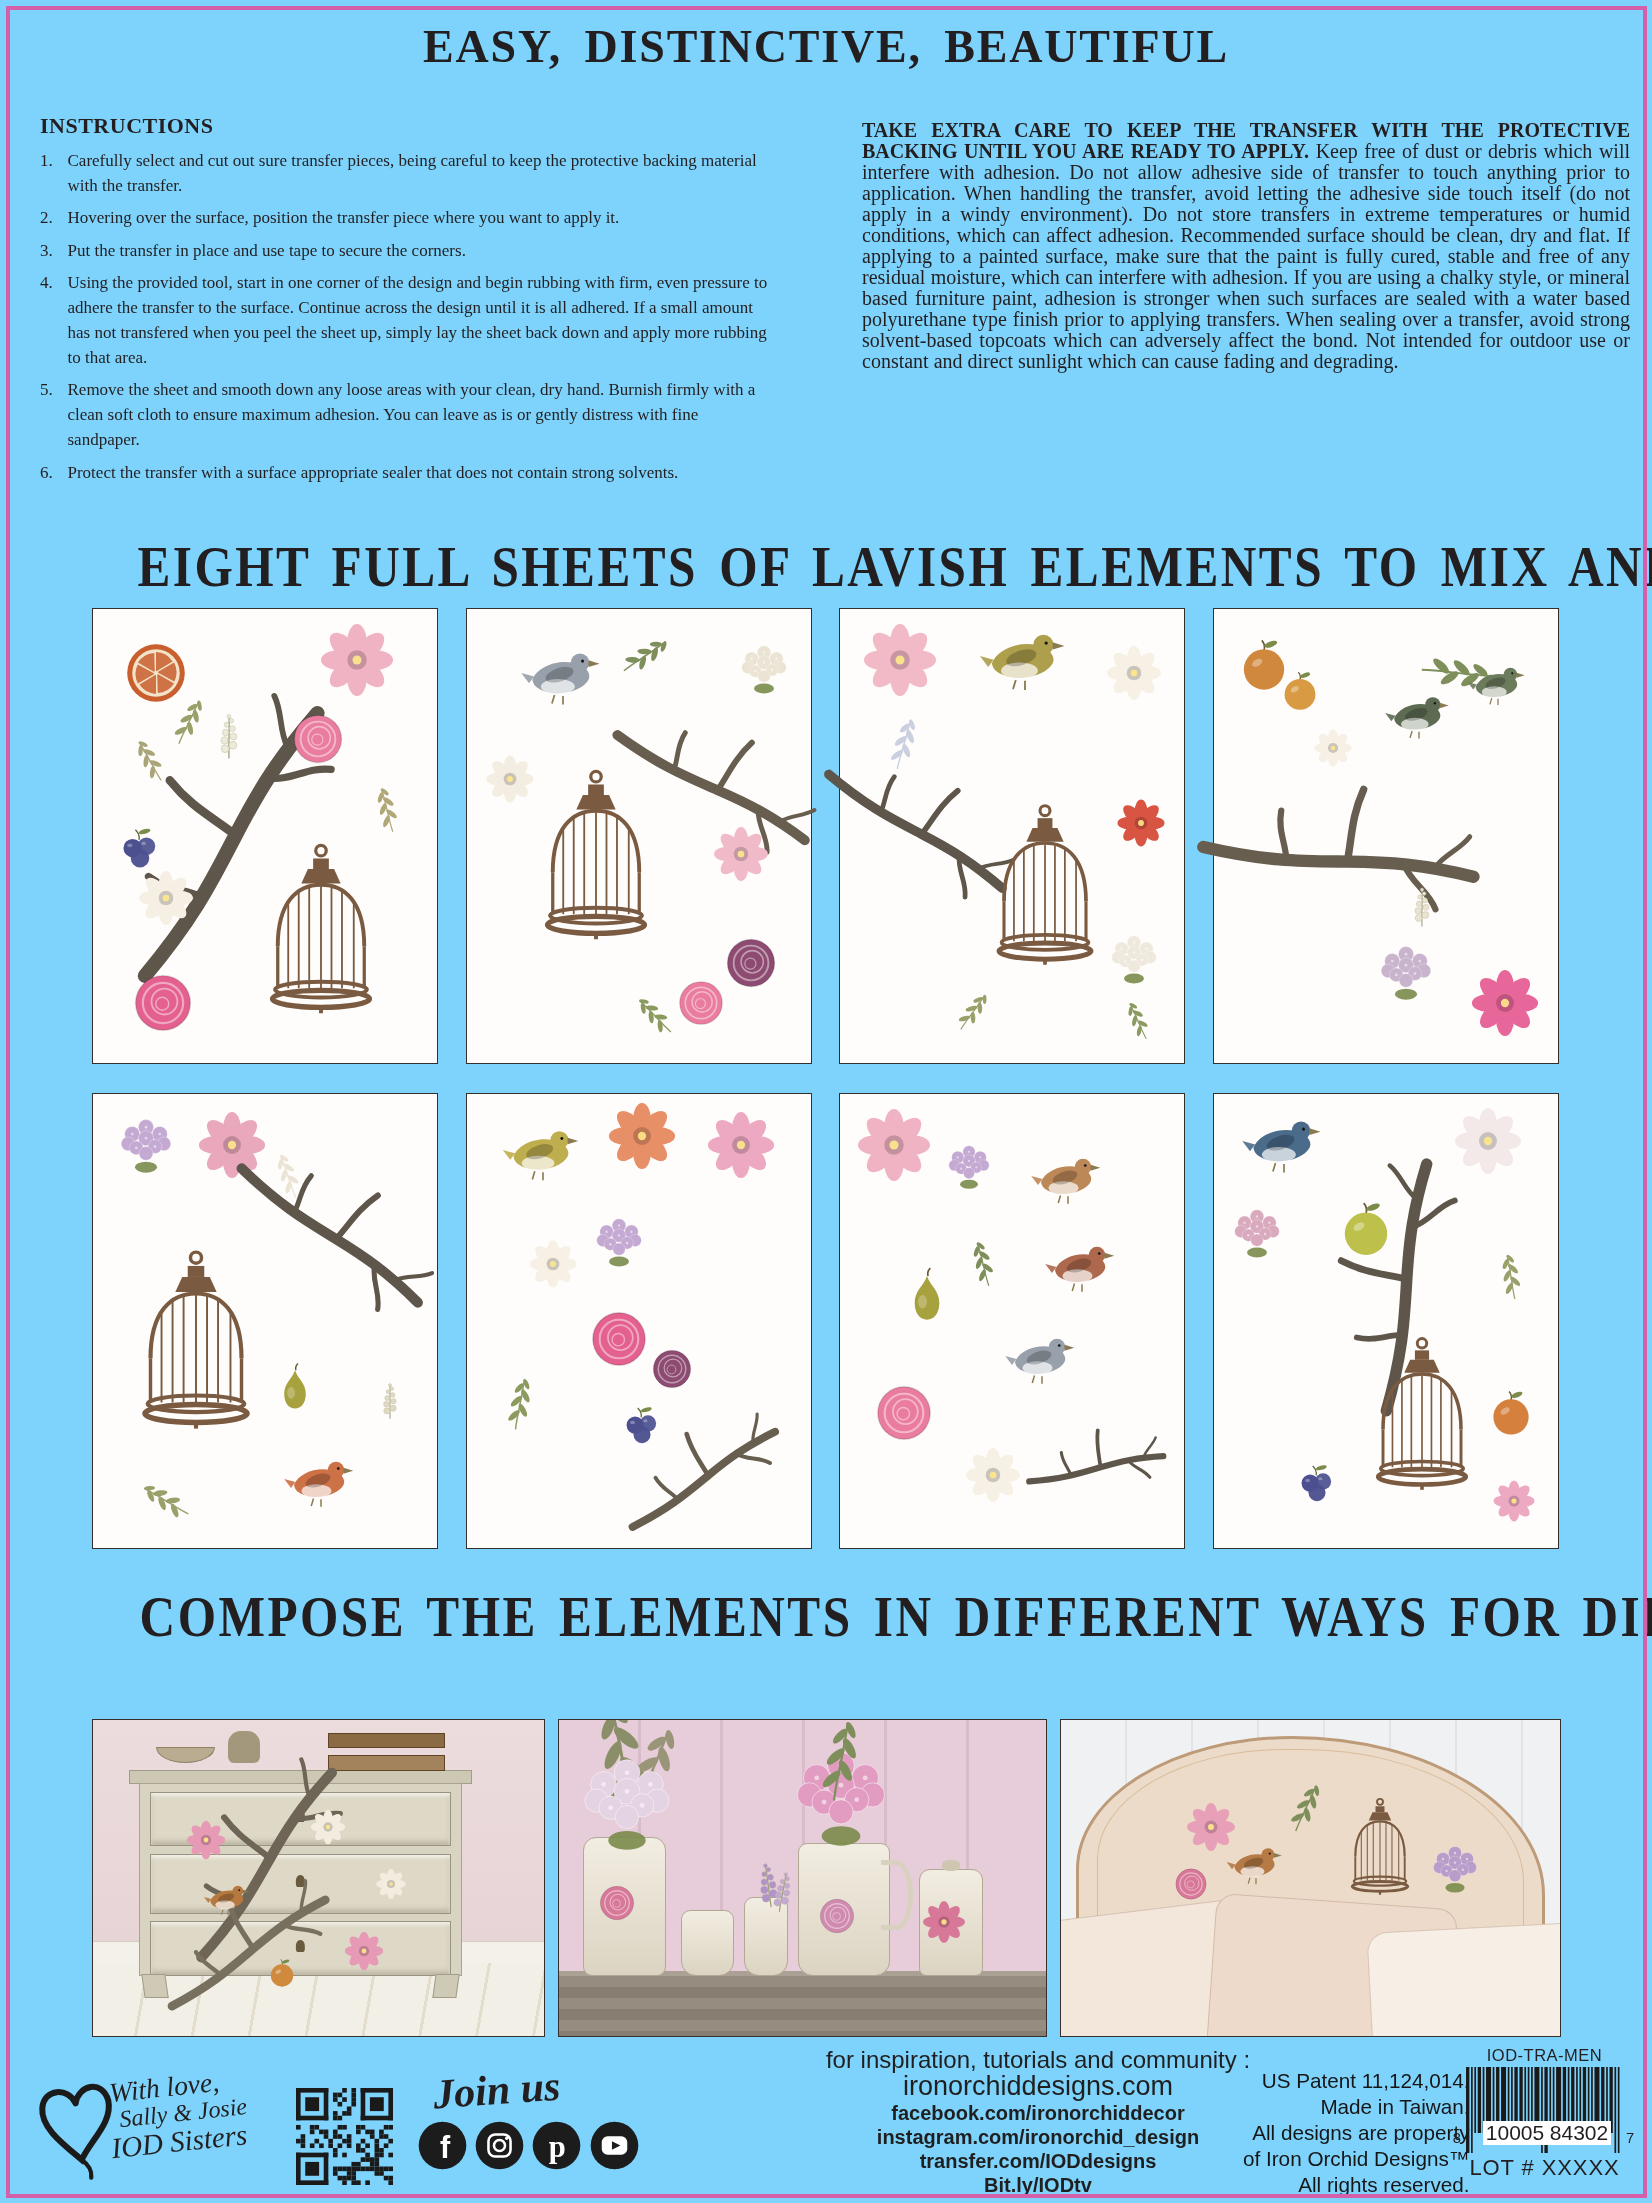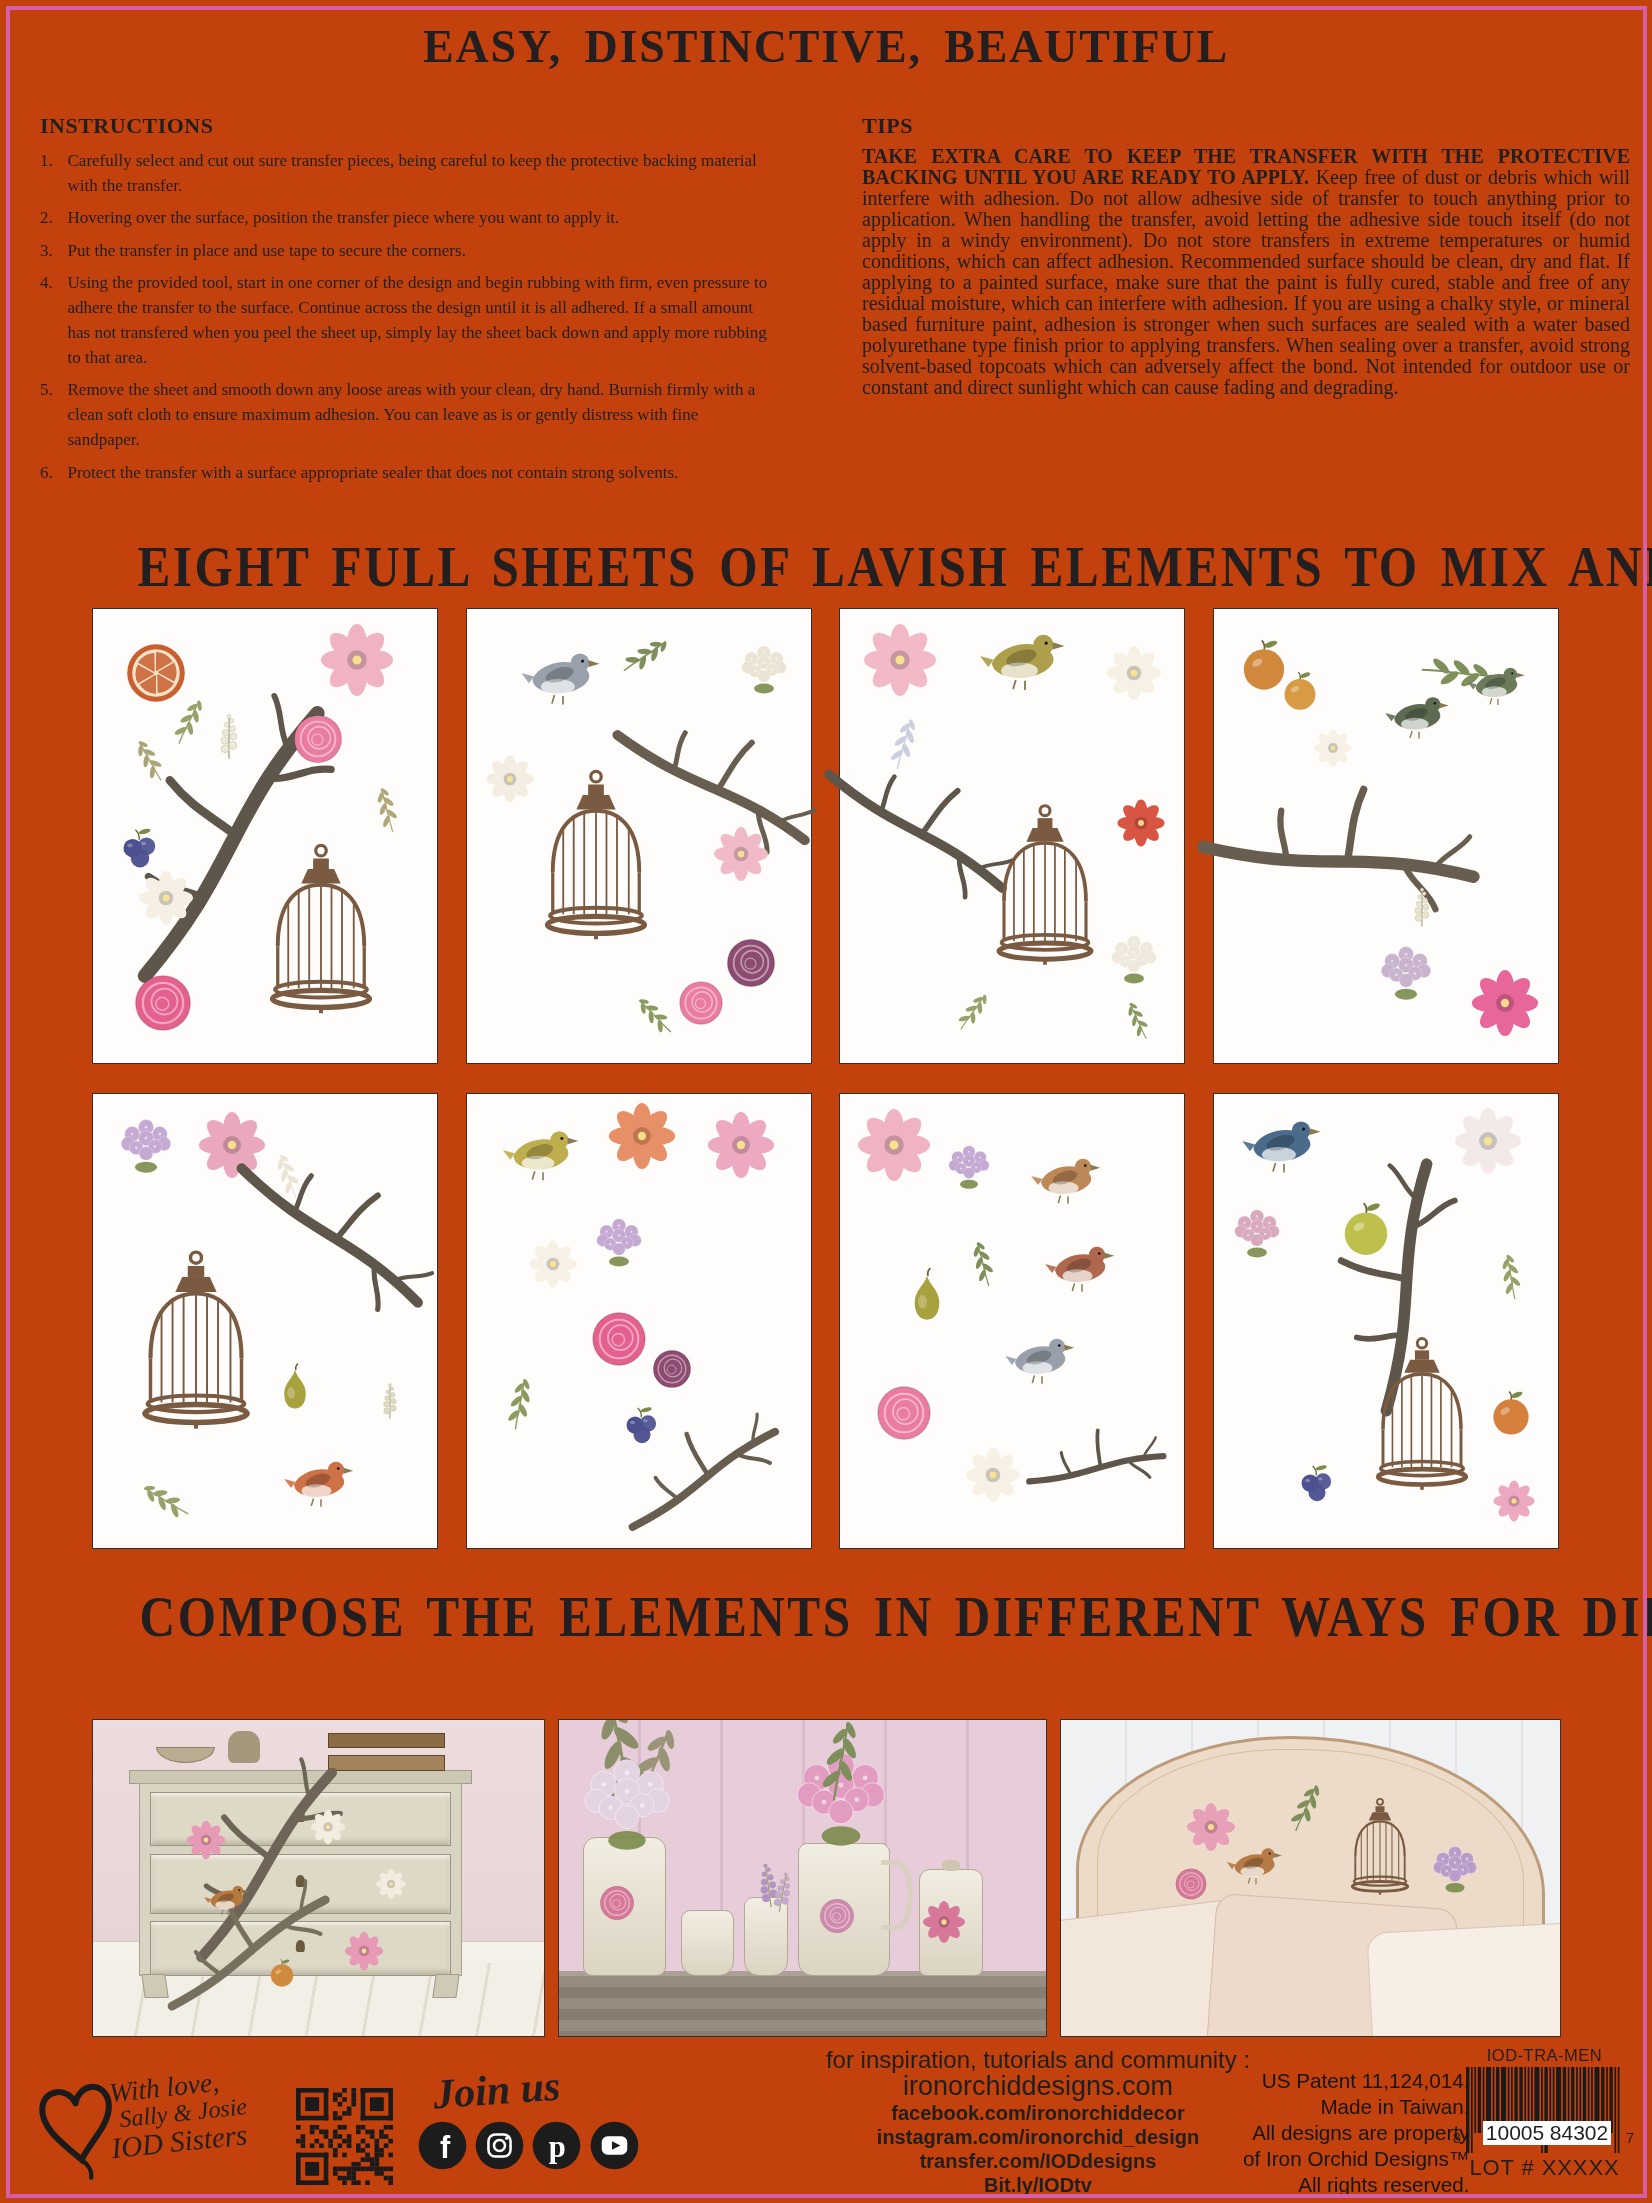--- a/index.html
+++ b/index.html
@@ -1,16 +1,16 @@
 <!DOCTYPE html>
 <html style="font-size:14.7px"><head>
 <meta charset="utf-8">
 <style>
   html,body{margin:0;padding:0;background:#ffffff;}
-  .page{position:relative;width:1652px;height:2203px;background:#c2410c;
+  .page{position:relative;width:1652px;height:2203px;background:#7dd3fc;
         font-family:"Liberation Serif", serif;color:#231f20;overflow:hidden;}
   .pink-frame{position:absolute;inset:5.5px;border:4.6px solid #d55fa9;pointer-events:none;z-index:50;}
 
   
   .page-title{position:absolute;top:20px;left:0;width:100%;text-align:center;
               font-size:46px;font-weight:bold;letter-spacing:1.8px;word-spacing:9.2px;}
   .display-heading{position:absolute;left:0;width:100%;text-align:center;white-space:nowrap;}
   .display-heading .cond{display:inline-block;transform:scaleX(.88);transform-origin:50% 50%;
               font-size:56px;font-weight:700;letter-spacing:2.8px;word-spacing:7.3px;}
   .heading-sheets{top:535px;}
@@ -288,21 +288,20 @@
             <span class="num">5.</span>
             <span>Remove the sheet and smooth down any loose areas with your clean, dry hand. Burnish firmly with a clean soft cloth to ensure maximum adhesion. You can leave as is or gently distress with fine sandpaper.</span>
           </li>
           <li>
             <span class="num">6.</span>
             <span>Protect the transfer with a surface appropriate sealer that does not contain strong solvents.</span>
           </li>
         </ol>
     </div>
     <div class="col-tips">
-      <div class="col-h">TIPS</div>
       <p class="tips-p"><strong>TAKE EXTRA CARE TO KEEP THE TRANSFER WITH THE PROTECTIVE BACKING UNTIL YOU ARE READY TO APPLY.</strong> <span>Keep free of dust or debris which will interfere with adhesion. Do not allow adhesive side of transfer to touch anything prior to application. When handling the transfer, avoid letting the adhesive side touch itself (do not apply in a windy environment). Do not store transfers in extreme temperatures or humid conditions, which can affect adhesion. Recommended surface should be clean, dry and flat. If applying to a painted surface, make sure that the paint is fully cured, stable and free of any residual moisture, which can interfere with adhesion. If you are using a chalky style, or mineral based furniture paint, adhesion is stronger when such surfaces are sealed with a water based polyurethane type finish prior to applying transfers. When sealing over a transfer, avoid strong solvent-based topcoats which can adversely affect the bond. Not intended for outdoor use or constant and direct sunlight which can cause fading and degrading.</span></p>
     </div>
   </div>
 
   <div class="display-heading heading-sheets">
     <span class="cond">EIGHT FULL SHEETS OF LAVISH ELEMENTS TO MIX AND MATCH AT WILL</span>
   </div>
 
   <div class="sheets">
     <div class="sheet">

